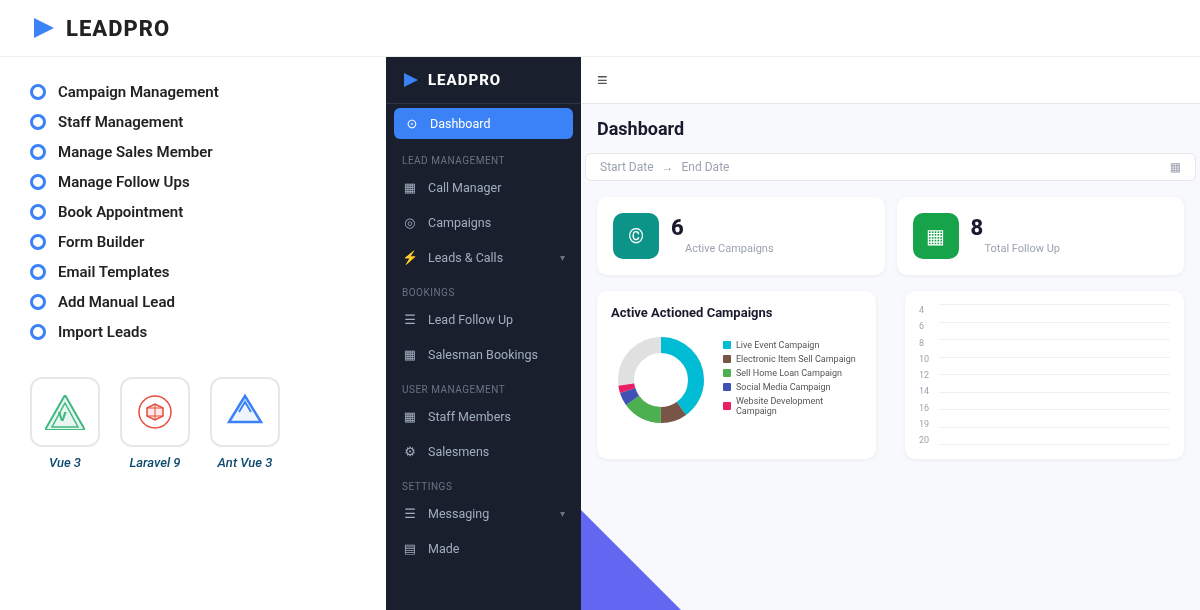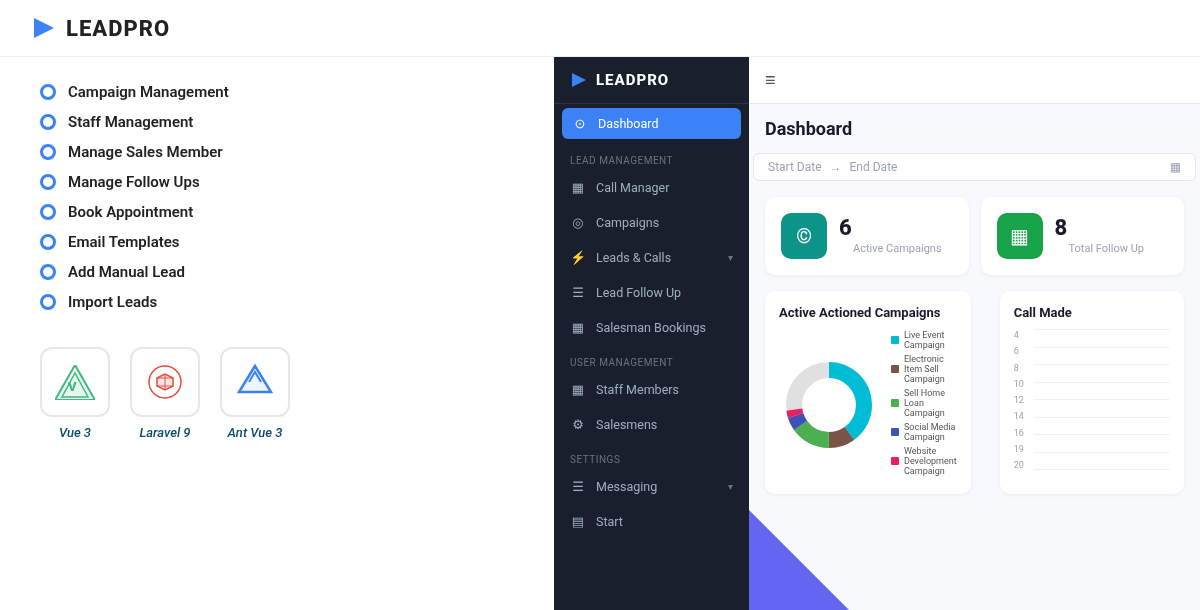--- a/index.html
+++ b/index.html
@@ -39,22 +39,22 @@
 
     
     .main {
       display: flex;
       flex: 1;
       overflow: hidden;
     }
 
     
     .left-panel {
-      width: 554px;
-      padding: 20px 40px;
+      width: 386px;
+      padding: 20px 30px;
       background: #fff;
       flex-shrink: 0;
     }
 
     .feature-list {
       list-style: none;
       margin-bottom: 30px;
     }
     .feature-list li {
       display: flex;
@@ -422,20 +422,24 @@
         <span class="feature-dot"></span>
         <span>Manage Sales Member</span>
       </li>
       <li>
         <span class="feature-dot"></span>
         <span>Manage Follow Ups</span>
       </li>
       <li>
         <span class="feature-dot"></span>
         <span>Book Appointment</span>
+      </li>
+      <li>
+        <span class="feature-dot"></span>
+        <span>Form Builder</span>
       </li>
       <li>
         <span class="feature-dot"></span>
         <span>Email Templates</span>
       </li>
       <li>
         <span class="feature-dot"></span>
         <span>Add Manual Lead</span>
       </li>
       <li>
@@ -506,20 +510,21 @@
       <div class="sidebar-nav-item">
         <span class="sidebar-icon">◎</span>
         <span class="sidebar-item-text">Campaigns</span>
       </div>
       <div class="sidebar-nav-item">
         <span class="sidebar-icon">⚡</span>
         <span class="sidebar-item-text">Leads &amp; Calls</span>
         <span class="sidebar-arrow">▾</span>
       </div>
 
+      <div class="sidebar-section-label">Bookings</div>
       <div class="sidebar-nav-item">
         <span class="sidebar-icon">☰</span>
         <span class="sidebar-item-text">Lead Follow Up</span>
       </div>
       <div class="sidebar-nav-item">
         <span class="sidebar-icon">▦</span>
         <span class="sidebar-item-text">Salesman Bookings</span>
       </div>
 
       <div class="sidebar-section-label">User Management</div>
@@ -533,21 +538,21 @@
       </div>
 
       <div class="sidebar-section-label">Settings</div>
       <div class="sidebar-nav-item">
         <span class="sidebar-icon">☰</span>
         <span class="sidebar-item-text">Messaging</span>
         <span class="sidebar-arrow">▾</span>
       </div>
       <div class="sidebar-nav-item">
         <span class="sidebar-icon">▤</span>
-        <span class="sidebar-item-text">Start</span>
+        <span class="sidebar-item-text">Made</span>
       </div>
     </div>
 
     <div class="dashboard-area">
 
       <div class="purple-triangle"></div>
 
       <div class="dash-topbar">
         <span class="hamburger-icon">≡</span>
       </div>
@@ -617,21 +622,20 @@
               </div>
               <div class="legend-item">
                 <div class="legend-dot" style="background:#e91e63"></div>
                 <span>Website Development Campaign</span>
               </div>
             </div>
           </div>
         </div>
 
         <div class="chart-card">
-          <div class="chart-title">Call Made</div>
           <div class="bar-chart-area">
             <div class="bar-y-labels">
               <span>20</span>
               <span>19</span>
               <span>16</span>
               <span>14</span>
               <span>12</span>
               <span>10</span>
               <span>8</span>
               <span>6</span>

